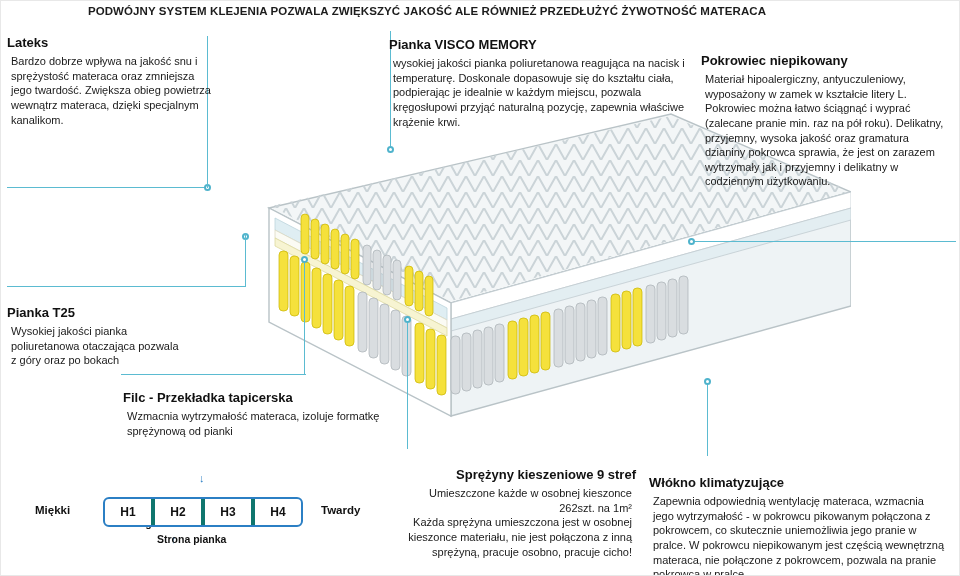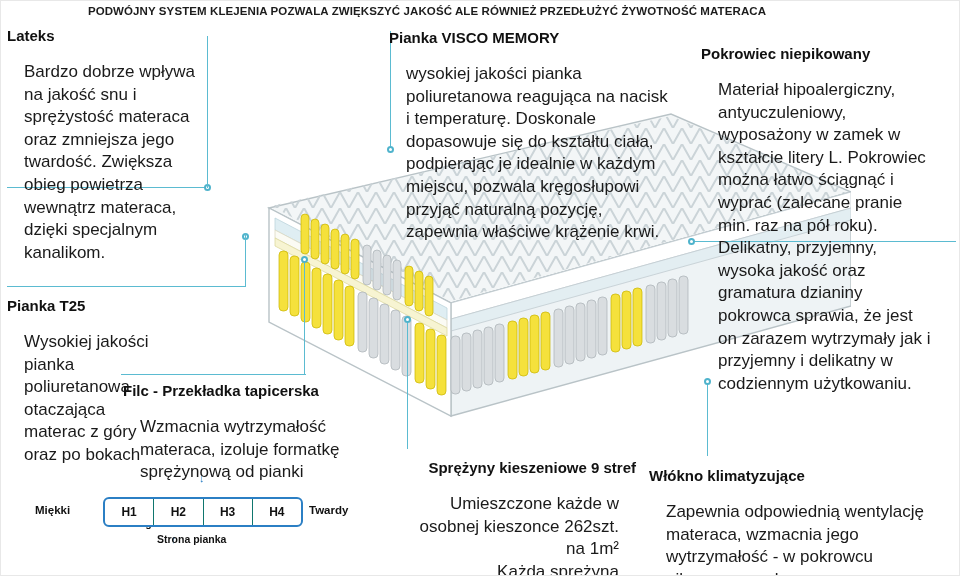--- a/index.html
+++ b/index.html
@@ -29,28 +29,28 @@
     text-align: center;
     font-size: 11.5px;
     font-weight: bold;
     color: #1c1c1c;
     letter-spacing: 0.1px;
   }
   .blk {
     position: absolute;
   }
   .blk h3 {
-    margin: 8px 0 4px 0;
-    font-size: 15px;
+    margin: 16px 0 4px 0;
+    font-size: 13px;
     font-weight: bold;
     color: #111;
   }
   .blk p {
-    margin: 17px;
-    font-size: 17px;
+    margin: 4px;
+    font-size: 11px;
     line-height: 1.33;
     color: #1a1a1a;
   }
   
   .line {
     position: absolute;
     background: #5bbbd1;
   }
   .hline { height: 1px; }
   .vline { width: 1px; }
@@ -100,35 +100,35 @@
     background: #fff;
   }
   .scale-cell {
     flex: 1;
     display: flex;
     align-items: center;
     justify-content: center;
     font-size: 12px;
     font-weight: bold;
     color: #111;
-    border-right: 1px solid #0f766e;
+    border-right: 4px solid #0f766e;
     box-sizing: border-box;
   }
   .scale-cell:last-child { border-right: none; }
   .soft-label {
     position: absolute;
     left: 4px;
     top: 33px;
     font-size: 11.5px;
     font-weight: bold;
     color: #111;
   }
   .hard-label {
     position: absolute;
-    left: 278px;
+    left: 290px;
     top: 33px;
     font-size: 11.5px;
     font-weight: bold;
     color: #111;
   }
   .arrow-up, .arrow-down {
     position: absolute;
     font-size: 11px;
     color: #2b7fc4;
   }
@@ -291,21 +291,21 @@
     <p>wysokiej jakości pianka poliuretanowa reagująca na nacisk i temperaturę. Doskonale dopasowuje się do kształtu ciała, podpierając je idealnie w każdym miejscu, pozwala kręgosłupowi przyjąć naturalną pozycję, zapewnia właściwe krążenie krwi.</p>
   </div>
 
   <div class="blk" style="left:700px; top:36px; width:250px;">
     <h3>Pokrowiec niepikowany</h3>
     <p>Materiał hipoalergiczny, antyuczuleniowy, wyposażony w zamek w kształcie litery L. Pokrowiec można łatwo ściągnąć i wyprać (zalecane pranie min. raz na pół roku). Delikatny, przyjemny, wysoka jakość oraz gramatura dzianiny pokrowca sprawia, że jest on zarazem wytrzymały jak i przyjemny i delikatny w codziennym użytkowaniu.</p>
   </div>
 
   <div class="blk" style="left:6px; top:288px; width:180px;">
     <h3>Pianka T25</h3>
-    <p>Wysokiej jakości pianka poliuretanowa otaczająca materac z góry oraz po bokach</p>
+    <p>Wysokiej jakości pianka poliuretanowa otaczająca pozwala z góry oraz po bokach</p>
   </div>
 
   <div class="blk" style="left:122px; top:373px; width:270px;">
     <h3>Filc - Przekładka tapicerska</h3>
     <p>Wzmacnia wytrzymałość materaca, izoluje formatkę sprężynową od pianki</p>
   </div>
 
   <div class="blk" style="left:400px; top:450px; width:235px;text-align:right;">
     <h3>Sprężyny kieszeniowe 9 stref</h3>
     <p style="white-space:pre-line;">Umieszczone każde w osobnej kieszonce 262szt. na 1m²

